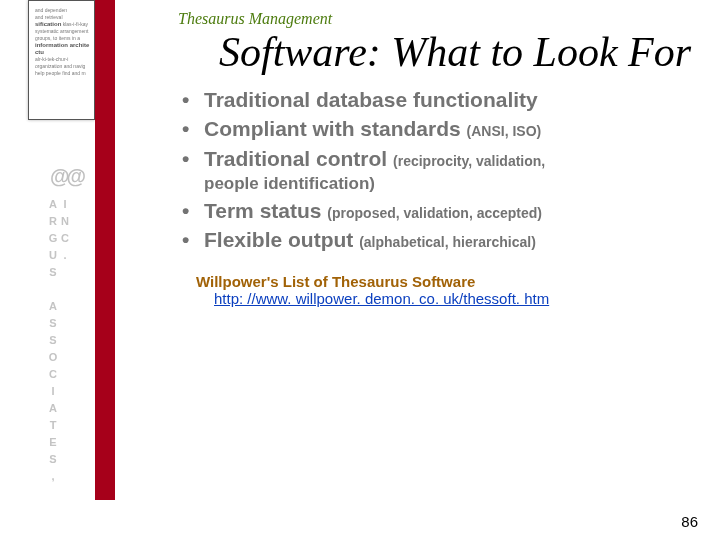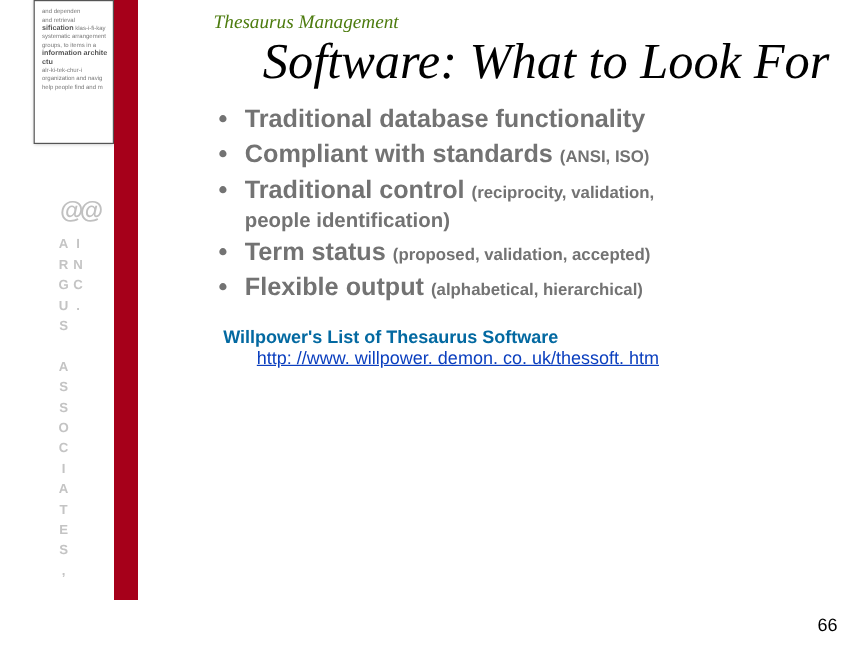--- a/index.html
+++ b/index.html
@@ -118,24 +118,24 @@
   ul.main .sub {
     font-size: 14px;
   }
   ul.main .subline {
     font-size: 17px;
     display: block;
     padding-left: 0;
   }
   .footer-note {
     margin-top: 18px;
-    margin-left: 8px;
+    margin-left: 18px;
     font-size: 15px;
     font-weight: bold;
-    color: #0369a1;
+    color: #a16207;
   }
   .footer-link {
     margin-left: 36px;
     font-size: 15px;
     color: #0b3fbf;
     text-decoration: underline;
   }
   .page-num {
     position: absolute;
     right: 22px;
@@ -188,13 +188,13 @@
     </li>
     <li>
       <span>Flexible output </span><span class="sub">(alphabetical, hierarchical)</span>
     </li>
   </ul>
 
   <div class="footer-note">Willpower's List of Thesaurus Software</div>
   <a class="footer-link" href="#">http: //www. willpower. demon. co. uk/thessoft. htm</a>
 </div>
 
-<div class="page-num">66</div>
+<div class="page-num">86</div>
 
 </body></html>

